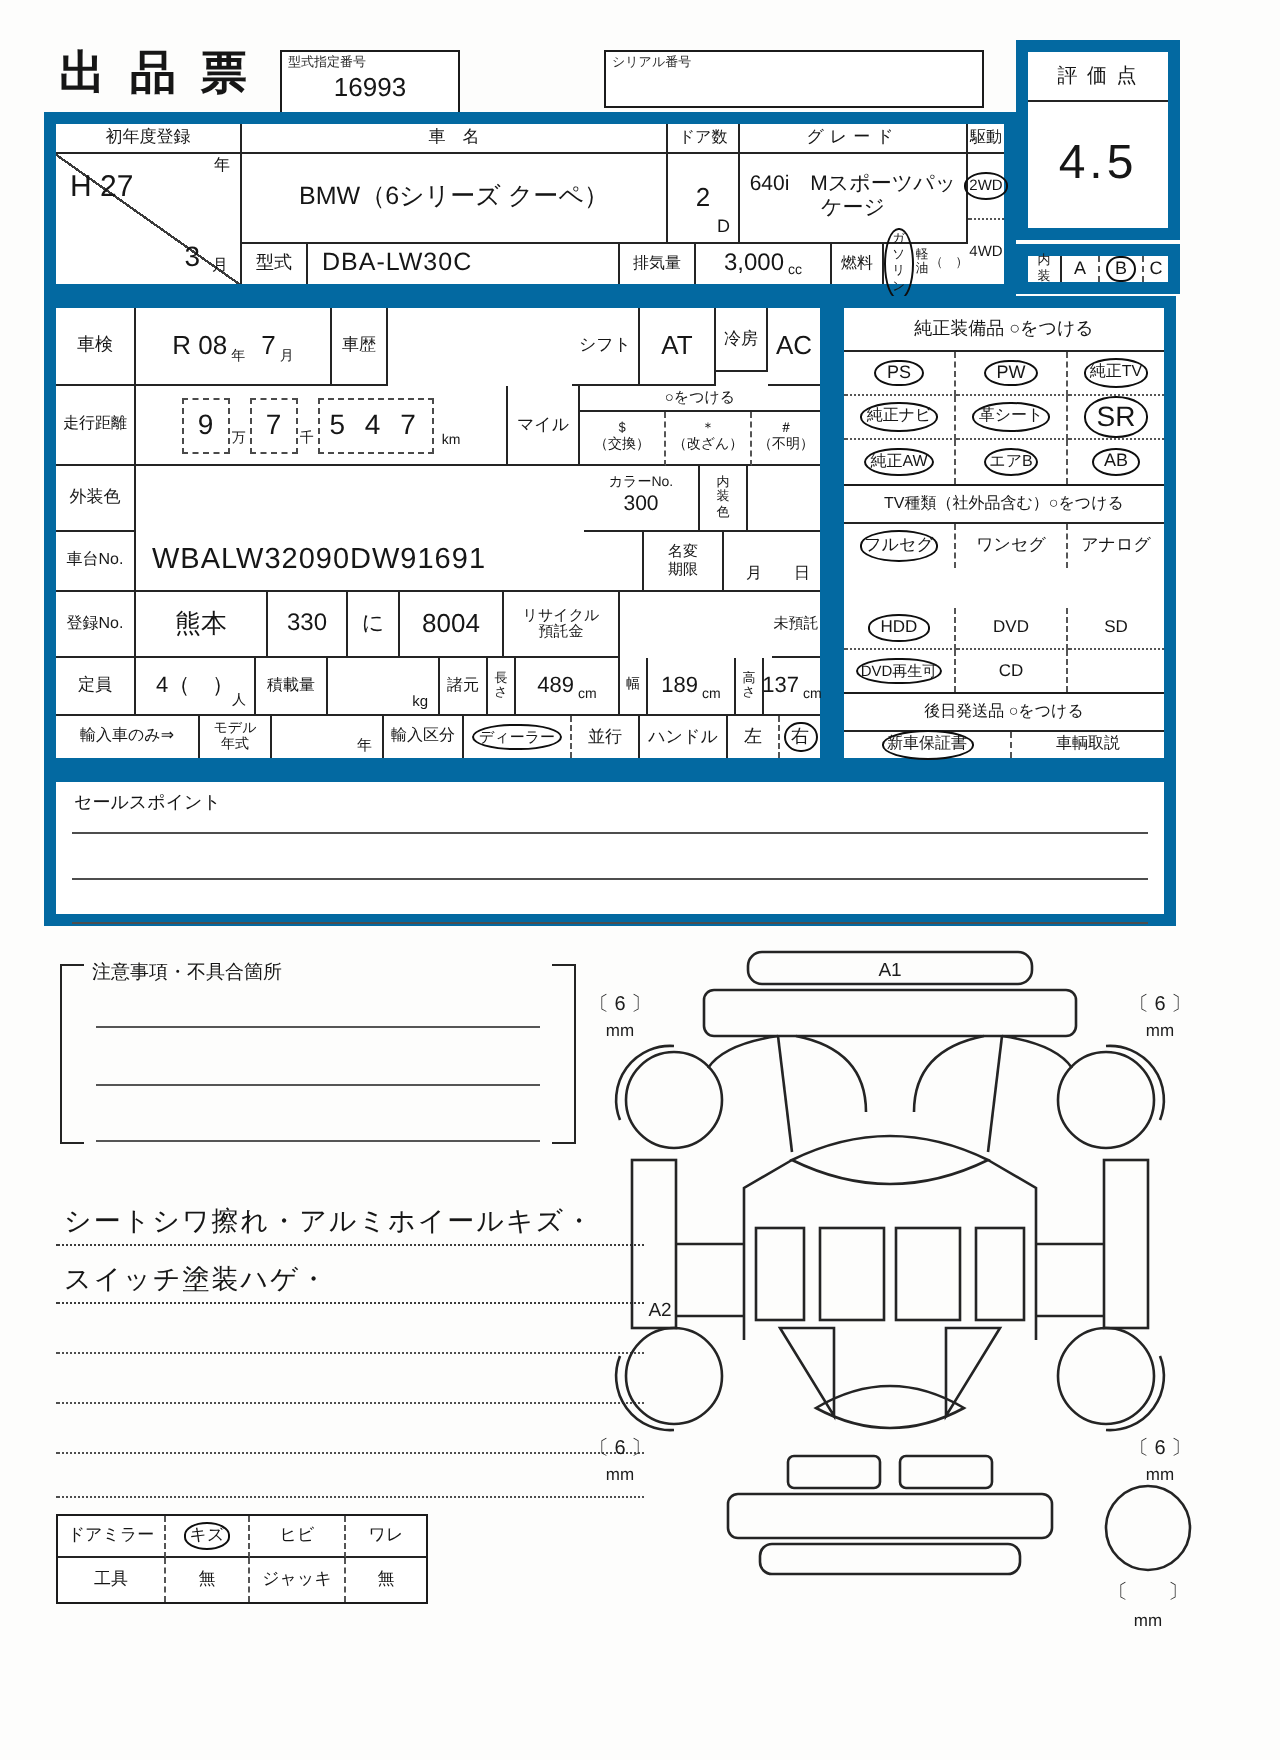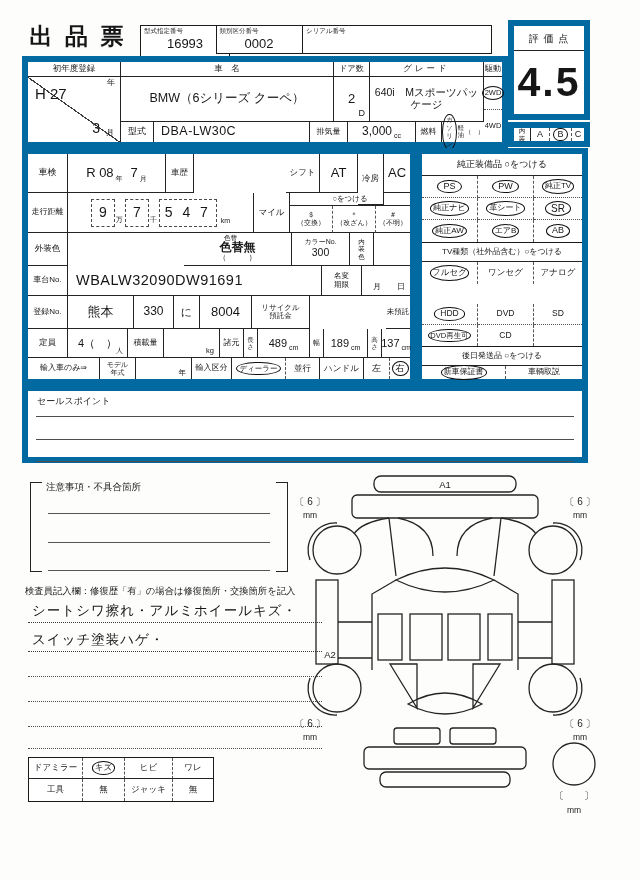--- a/index.html
+++ b/index.html
@@ -27,32 +27,28 @@
 <body>
 
 <div id="page">
 
   <div class="c" style="left:26px;top:22px;width:104px;height:30px;font-size:23px;font-weight:bold;letter-spacing:3px">出 品 票</div>
 
   <div class="box" style="left:140px;top:25px;width:90px;height:39px">
     <span class="tiny">型式指定番号</span>
     <div class="c" style="left:0;top:8px;right:0;height:20px;font-size:13px">16993</div>
   </div>
-  <div class="box" style="left:215.5px;top:25px;width:87px;height:29px">
-    <span class="tiny">類別区分番号</span>
-    <div class="c" style="left:0;top:8px;right:0;height:20px;font-size:13px">0002</div>
-  </div>
   <div class="box" style="left:302px;top:25px;width:190px;height:29px">
     <span class="tiny">シリアル番号</span>
     <div class="c" style="left:0;top:8px;right:0;height:20px;font-size:13px"></div>
   </div>
 
   <div class="box thick" style="left:508px;top:20px;width:82px;height:100px">
     <div class="c bb" style="left:0;top:0;right:0;height:25px;font-size:10px;letter-spacing:1px">評 価 点</div>
-    <div class="c" style="left:0;top:25px;right:0;bottom:0;font-size:41px;font-weight:700;letter-spacing:2px">4.5</div>
+    <div class="c" style="left:0;top:25px;right:0;bottom:0;font-size:24px;font-weight:400;letter-spacing:2px">4.5</div>
   </div>
   <div class="box thick" style="left:508px;top:122px;width:82px;height:25px">
     <div class="c br pre" style="left:0;top:0;width:17px;bottom:0;font-size:6.5px">内
 装</div>
     <div class="c brD" style="left:17px;top:0;width:19px;bottom:0;font-size:9px">A</div>
     <div class="c brD" style="left:36px;top:0;width:22px;bottom:0;font-size:9px">
       <span class="circ" style="padding:0 3px">B</span>
     </div>
     <div class="c" style="left:58px;top:0;right:0;bottom:0;font-size:9px">C</div>
   </div>
@@ -107,21 +103,21 @@
     <div class="c br bb" style="left:0;top:0;width:40px;height:39px;font-size:9px">車検</div>
     <div class="c br bb" style="left:40px;top:0;width:98px;height:39px">
       <span style="font-size:13px">R 08</span>
       <span style="font-size:7px;margin:12px 8px 0 2px">年</span>
       <span style="font-size:13px">7</span>
       <span style="font-size:7px;margin:12px 0 0 2px">月</span>
     </div>
     <div class="c br bb" style="left:138px;top:0;width:28px;height:39px;font-size:8.5px">車歴</div>
     <div class="c br bb" style="left:258px;top:0;width:34px;height:39px;font-size:8.5px">シフト</div>
     <div class="c br bb" style="left:292px;top:0;width:38px;height:39px;font-size:13px">AT</div>
-    <div class="c br bb" style="left:330px;top:0;width:26px;height:51px;font-size:8.5px">冷房</div>
+    <div class="c br bb" style="left:330px;top:0;width:26px;height:32px;font-size:8.5px">冷房</div>
     <div class="c bb" style="left:356px;top:0;right:0;height:39px;font-size:13px">AC</div>
 
     <div class="c br bb" style="left:0;top:39px;width:40px;height:40px;font-size:8px">走行距離</div>
     <div class="c br bb" style="left:40px;top:39px;width:186px;height:40px">
       <span class="dbox" style="width:22px;font-size:14px">9</span>
       <span style="font-size:7px;margin:14px 2px 0 1px">万</span>
       <span class="dbox" style="width:22px;font-size:14px">7</span>
       <span style="font-size:7px;margin:14px 2px 0 1px">千</span>
       <span class="dbox" style="width:56px;font-size:14px;letter-spacing:3px">5 4 7</span>
       <span style="font-size:7px;margin:16px 0 0 4px">km</span>
@@ -129,25 +125,20 @@
     <div class="c br bb" style="left:226px;top:39px;width:36px;height:40px;font-size:8.5px">マイル</div>
     <div class="c bb bbD" style="left:262px;top:39px;right:0;height:13px;font-size:7.5px;border-bottom:1px solid #242424">○をつける</div>
     <div class="c brD bb pre" style="left:262px;top:52px;width:43px;height:27px;font-size:7px">＄
 （交換）</div>
     <div class="c brD bb pre" style="left:305px;top:52px;width:43px;height:27px;font-size:7px">＊
 （改ざん）</div>
     <div class="c bb pre" style="left:348px;top:52px;right:0;height:27px;font-size:7px">＃
 （不明）</div>
 
     <div class="c br bb" style="left:0;top:79px;width:40px;height:33px;font-size:8.5px">外装色</div>
-    <div class="c br bb col" style="left:156px;top:79px;width:108px;height:33px">
-      <span style="position:absolute;top:1px;left:40px;font-size:6.5px">色替</span>
-      <span style="font-size:12px;font-weight:bold;margin-top:6px">色替無</span>
-      <span style="font-size:7.5px">（　　　）</span>
-    </div>
     <div class="c br bb col" style="left:264px;top:79px;width:58px;height:33px">
       <span style="font-size:7px;margin-top:2px">カラーNo.</span>
       <span style="font-size:10.5px;margin:1px 0 3px">300</span>
     </div>
     <div class="c br bb pre" style="left:322px;top:79px;width:24px;height:33px;font-size:6.5px;line-height:1.15">内
 装
 色</div>
     <div class="c bb" style="left:346px;top:79px;right:0;height:33px"></div>
 
     <div class="c br bb" style="left:0;top:112px;width:40px;height:30px;font-size:8px">車台No.</div>
@@ -222,21 +213,21 @@
       </div>
     <div class="c bbD" style="left:112px;top:22px;right:0;height:22px;font-size:8px">
         <span class="circ" style="padding:1px 2px">純正TV</span>
       </div>
     <div class="c brD bbD" style="left:0;top:44px;width:56px;height:22px;font-size:8px">
         <span class="circ" style="padding:1px 2px">純正ナビ</span>
       </div>
     <div class="c brD bbD" style="left:56px;top:44px;width:56px;height:22px;font-size:8px">
         <span class="circ" style="padding:1px 2px">革シート</span>
       </div>
-    <div class="c bbD" style="left:112px;top:44px;right:0;height:22px;font-size:10px">
+    <div class="c bbD" style="left:112px;top:44px;right:0;height:22px;font-size:14px">
         <span class="circ">SR</span>
       </div>
     <div class="c brD" style="left:0;top:66px;width:56px;height:22px;font-size:8px">
         <span class="circ" style="padding:1px 2px">純正AW</span>
       </div>
     <div class="c brD" style="left:56px;top:66px;width:56px;height:22px;font-size:8px">
         <span class="circ" style="padding:1px 2px">エアB</span>
       </div>
     <div class="c" style="left:112px;top:66px;right:0;height:22px;font-size:9px">
         <span class="circ">AB</span>
@@ -274,21 +265,20 @@
     <div class="hline" style="left:8px;right:8px;top:70px"></div>
   </div>
 
   <div style="position:absolute;left:30px;top:482px;width:12px;height:90px;border:1.8px solid #242424;border-right:none;box-sizing:border-box"></div>
   <div style="position:absolute;left:276px;top:482px;width:12px;height:90px;border:1.8px solid #242424;border-left:none;box-sizing:border-box"></div>
   <div class="c lt" style="left:46px;top:481px;width:200px;height:12px;font-size:9.5px">注意事項・不具合箇所</div>
   <div class="hline" style="left:48px;width:222px;top:513px;border-top-color:#555"></div>
   <div class="hline" style="left:48px;width:222px;top:542px;border-top-color:#555"></div>
   <div class="hline" style="left:48px;width:222px;top:570px;border-top-color:#555"></div>
 
-  <div class="c lt" style="left:25px;top:585px;width:300px;height:12px;font-size:9.3px">検査員記入欄：修復歴「有」の場合は修復箇所・交換箇所を記入</div>
   <div class="c lt" style="left:28px;top:601px;width:294px;height:22px;font-size:13.5px;letter-spacing:1px;border-bottom:1.7px dotted #3a3a3a;padding-left:4px">シートシワ擦れ・アルミホイールキズ・</div>
   <div class="c lt" style="left:28px;top:630px;width:294px;height:22px;font-size:13.5px;letter-spacing:1px;border-bottom:1.7px dotted #3a3a3a;padding-left:4px">スイッチ塗装ハゲ・</div>
   <div class="dotline" style="left:28px;width:294px;top:676px"></div>
   <div class="dotline" style="left:28px;width:294px;top:701px"></div>
   <div class="dotline" style="left:28px;width:294px;top:726px"></div>
   <div class="dotline" style="left:28px;width:294px;top:748px"></div>
 
   <div class="box" style="left:28px;top:757px;width:186px;height:45px;border-width:1.6px">
     <div class="c brD bb" style="left:0;top:0;width:54px;height:21px;font-size:8.5px">ドアミラー</div>
     <div class="c brD bb" style="left:54px;top:0;width:42px;height:21px;font-size:8.5px">

